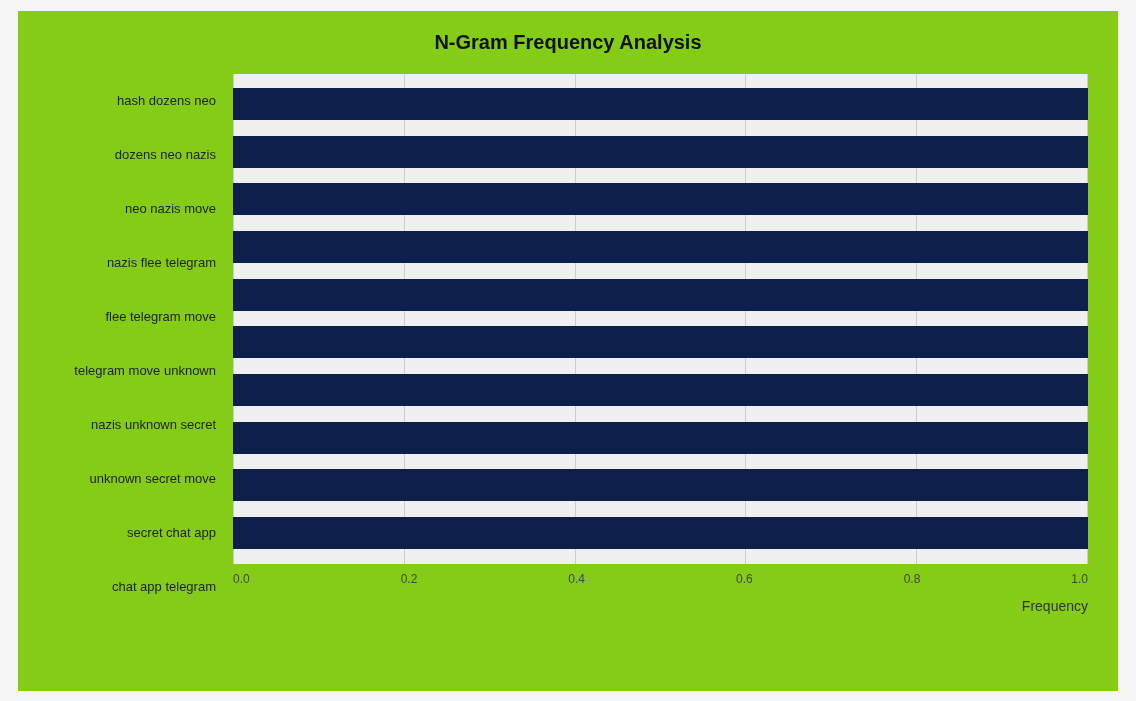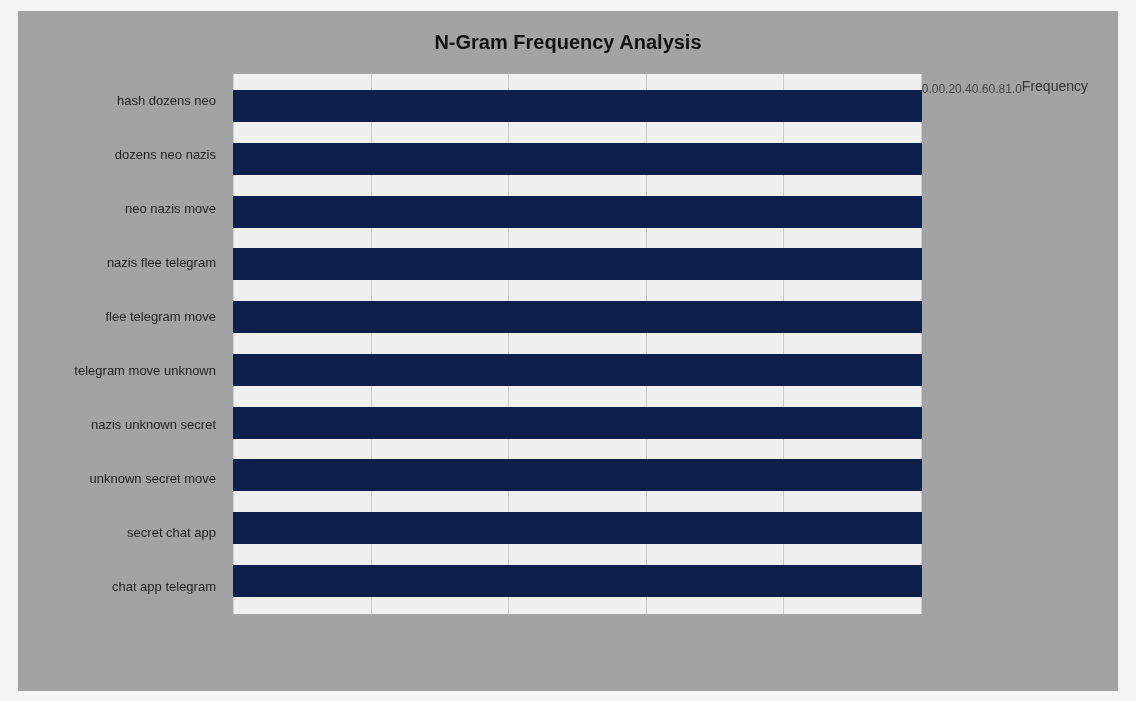--- a/index.html
+++ b/index.html
@@ -6,21 +6,21 @@
     body {
       background: #f5f5f5;
       font-family: Arial, sans-serif;
       width: 1136px;
       height: 701px;
       display: flex;
       align-items: center;
       justify-content: center;
     }
     .chart-container {
-      background: #a3a3a3;
+      background: #84cc16;
       width: 1100px;
       height: 680px;
       padding: 20px 30px 60px 30px;
       position: relative;
     }
     .chart-title {
       text-align: center;
       font-size: 20px;
       font-weight: bold;
       color: #111;
@@ -42,21 +42,21 @@
     }
     .y-label {
       font-size: 13px;
       color: #222;
       text-align: right;
       line-height: 1.2;
     }
     .bars-and-x {
       flex: 1;
       display: flex;
-      flex-direction: row;
+      flex-direction: column;
       position: relative;
     }
     .bars-section {
       flex: 1;
       position: relative;
       background: #f0f0f0;
     }
     .grid-lines {
       position: absolute;
       top: 0; left: 0; right: 0; bottom: 0;

